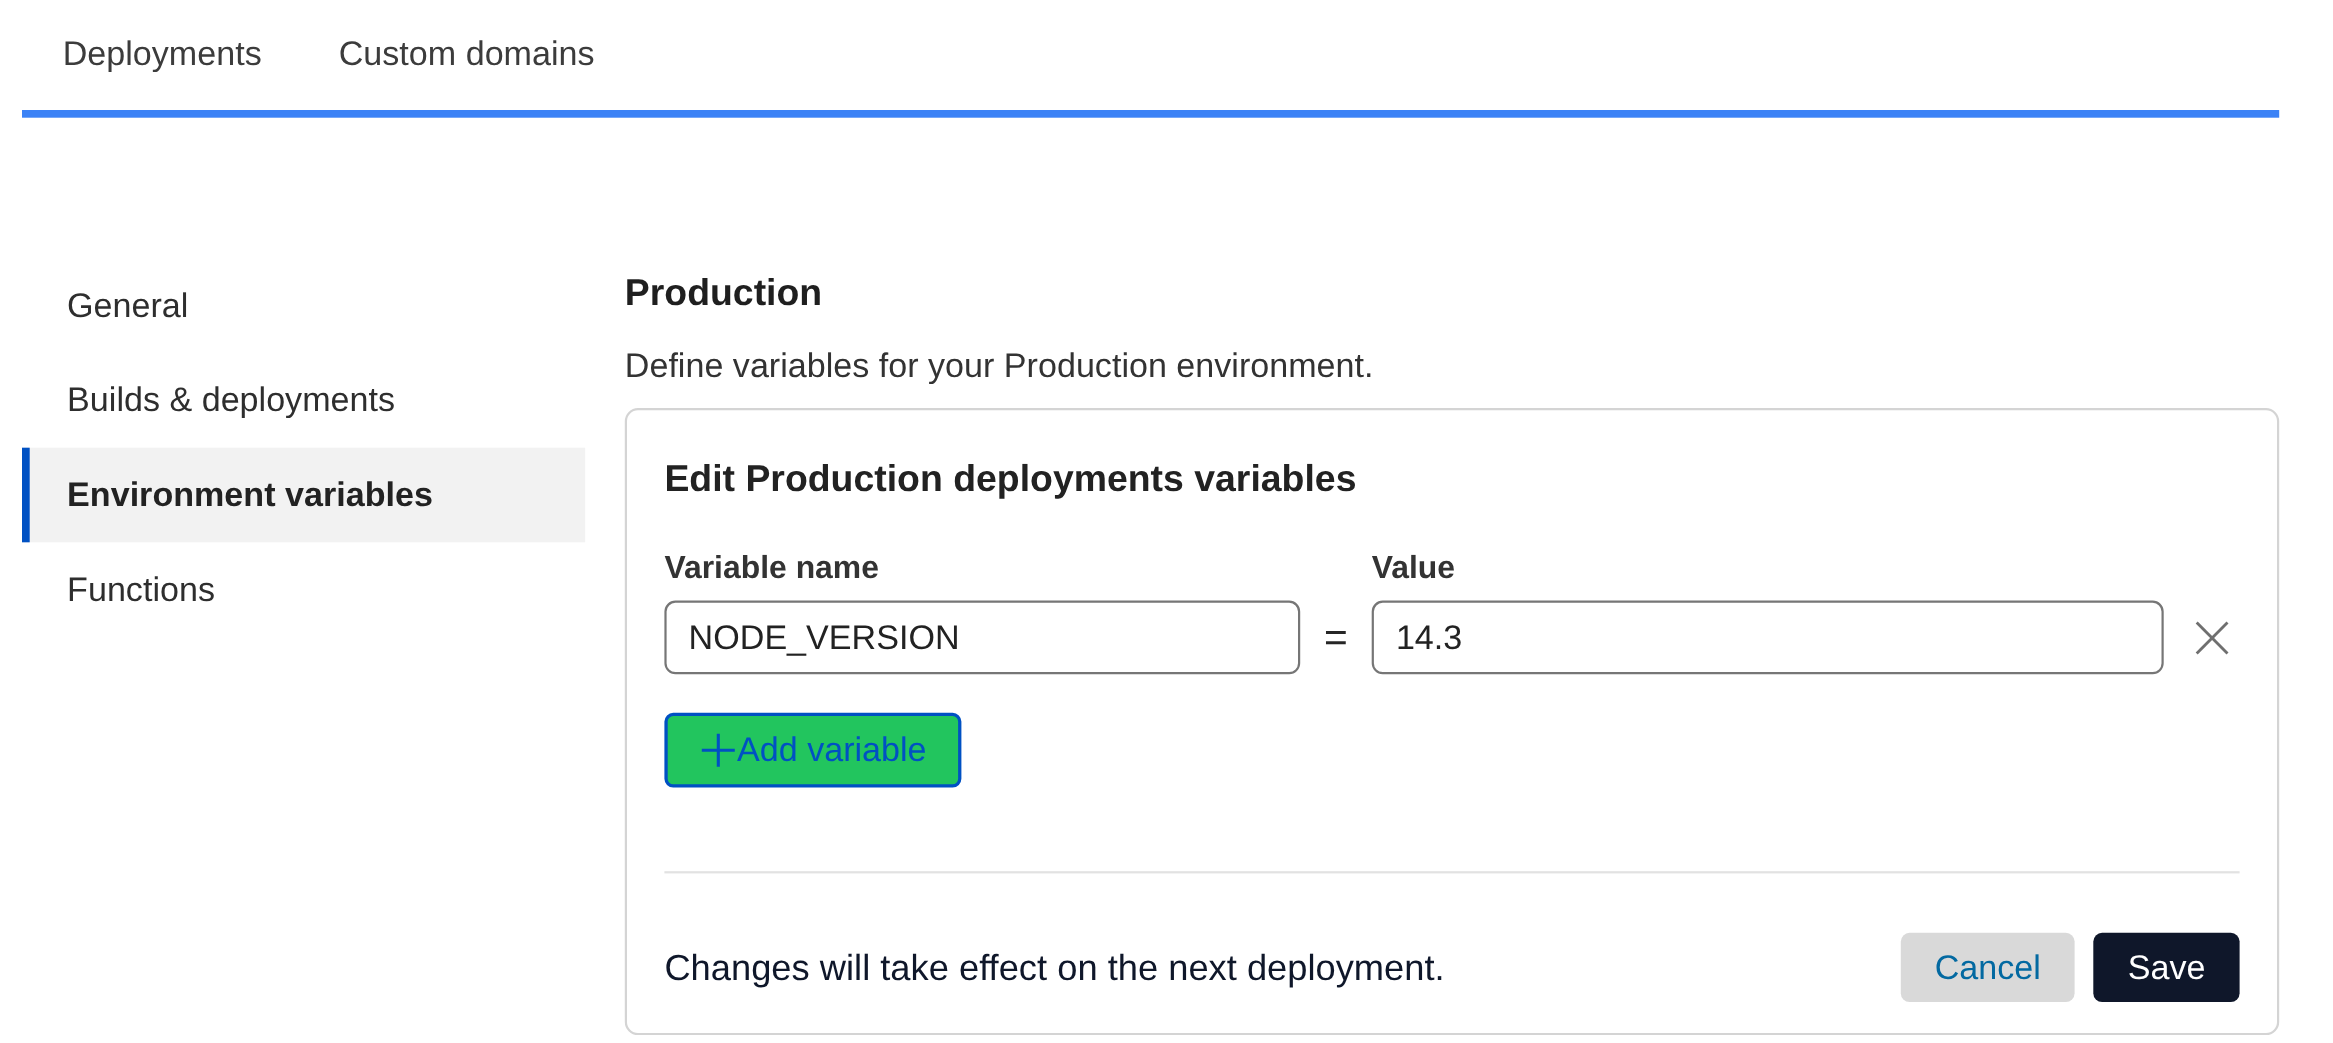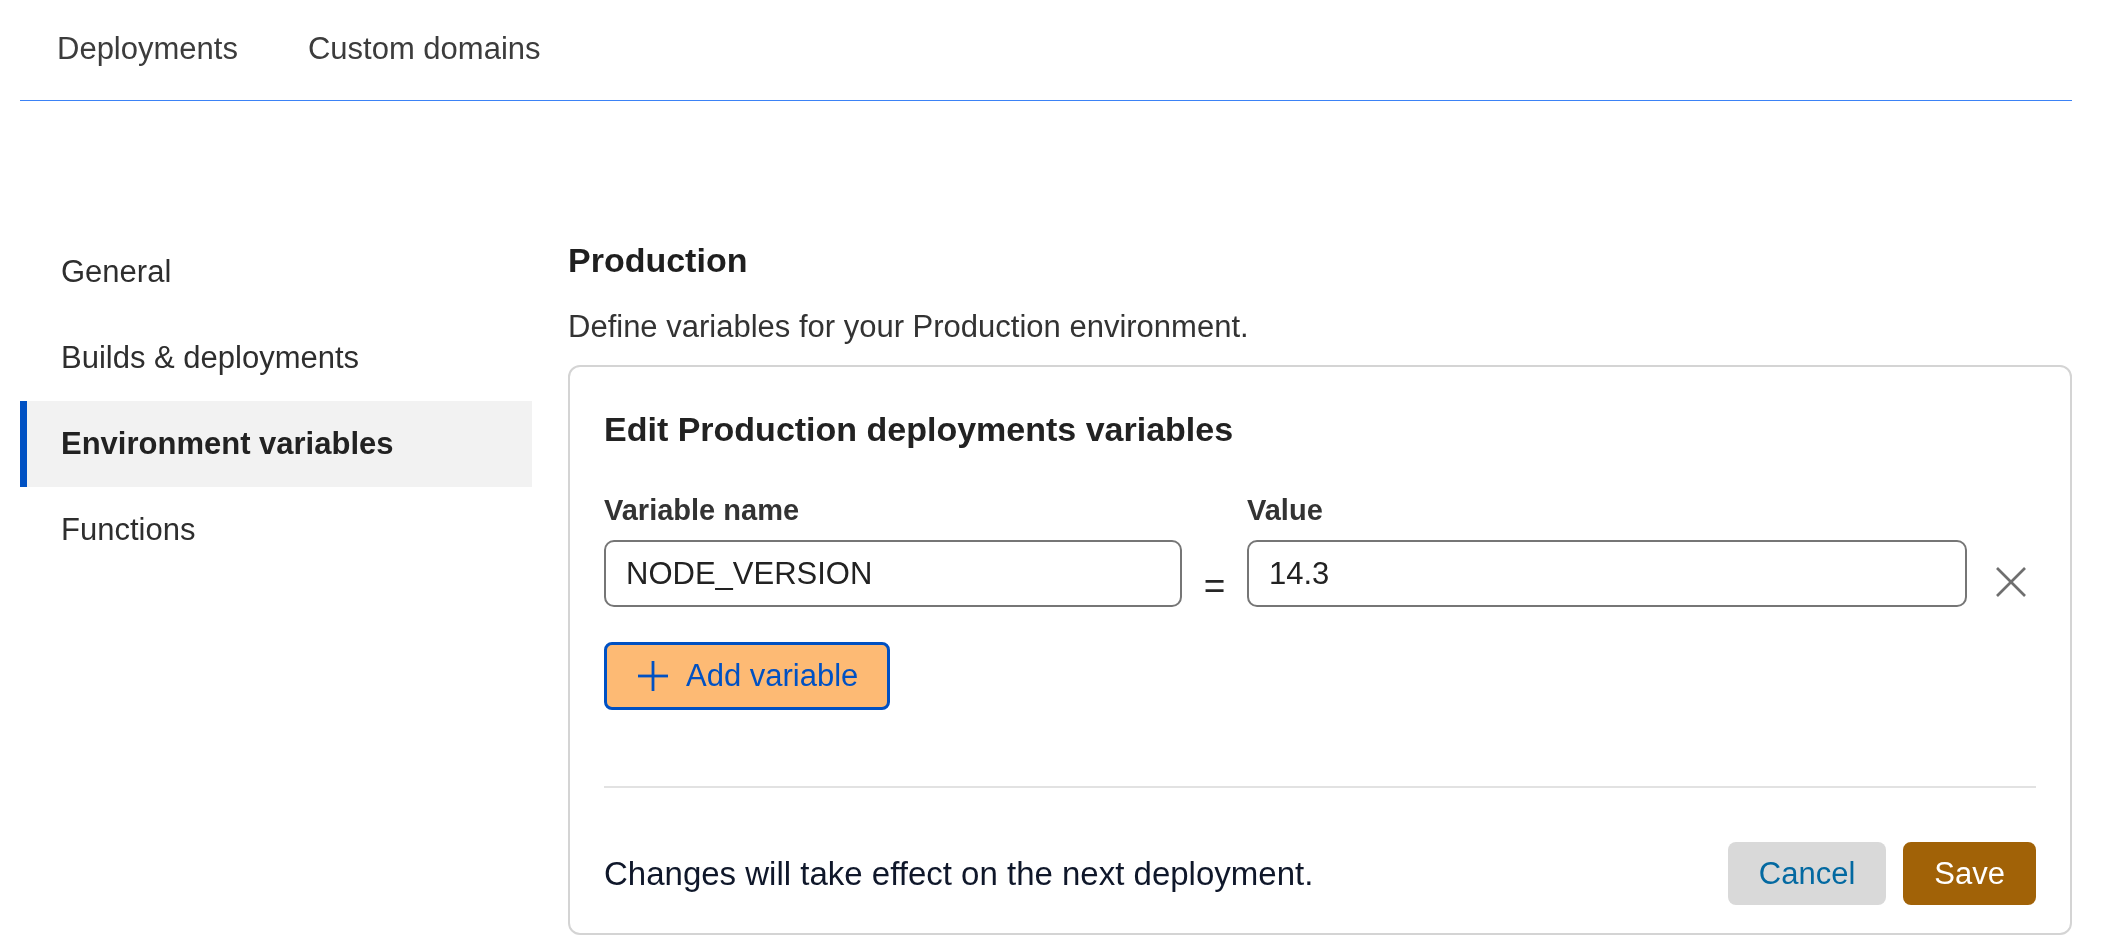--- a/index.html
+++ b/index.html
@@ -8,21 +8,21 @@
     width: 2121px; height: 948px;
     font-family: "Liberation Sans", "DejaVu Sans", sans-serif;
     color: #1f1f1f;
     overflow: hidden;
     position: relative;
   }
 
   
   .tabbar {
     margin: 0 49px 0 20px;
-    border-bottom: 1px solid #3b82f6;
+    border-bottom: 7px solid #3b82f6;
     display: flex;
     padding-left: 6px;
   }
   .tab {
     font-size: 31px;
     color: #3c3c3c;
     padding: 31px 31px 30px 31px;
     margin-right: 8px;
     margin-bottom: -3px;
     border-bottom: 6px solid transparent;
@@ -68,21 +68,21 @@
     padding: 42px 34px 28px 34px;
     background: #ffffff;
   }
   .card-title { font-size: 34px; font-weight: 700; color: #222222; line-height: 40px; }
 
   .labels-row { display: flex; margin-top: 45px; }
   .field-label { font-size: 29px; font-weight: 700; color: #333333; }
   .label-name { width: 578px; }
   .label-gap { width: 65px; }
 
-  .inputs-row { display: flex; align-items: flex-end; margin-top: 13px; }
+  .inputs-row { display: flex; align-items: center; margin-top: 13px; }
   .env-input {
     height: 67px;
     border: 2px solid #767676;
     border-radius: 10px;
     font-family: "Liberation Sans", "DejaVu Sans", sans-serif;
     font-size: 31px;
     color: #222222;
     padding: 0 20px;
     background: #ffffff;
     outline: none;
@@ -95,24 +95,24 @@
   }
   .remove-btn {
     margin-left: auto;
     width: 50px; height: 50px;
     display: flex; align-items: center; justify-content: center;
     background: none; border: none; cursor: pointer;
   }
 
   .add-btn {
     margin-top: 35px;
-    display: inline-flex; align-items: center; gap: 16px;
+    display: inline-flex; align-items: center; 
     height: 68px;
     padding: 0 29px;
-    background: #fdba74;
+    background: #22c55e;
     border: 3px solid #0051c3;
     border-radius: 8px;
     color: #0051c3;
     font-family: "Liberation Sans", "DejaVu Sans", sans-serif;
     font-size: 31px;
     cursor: pointer;
   }
 
   .divider { margin-top: 76px; height: 2px; background: #e2e2e2; }
 
@@ -122,21 +122,21 @@
   .btn {
     height: 63px;
     padding: 0 31px;
     border: none; border-radius: 8px;
     font-family: "Liberation Sans", "DejaVu Sans", sans-serif;
     font-size: 31px;
     cursor: pointer;
     display: flex; align-items: center; justify-content: center;
   }
   .btn-cancel { background: #d9d9d9; color: #0369a1; }
-  .btn-save { background: #a16207; color: #ffffff; }
+  .btn-save { background: #0f172a; color: #ffffff; }
 </style>
 </head>
 <body>
 
 <nav class="tabbar">
   <div class="tab">Deployments</div>
   <div class="tab">Custom domains</div>
 </nav>
 
 <div class="content">

